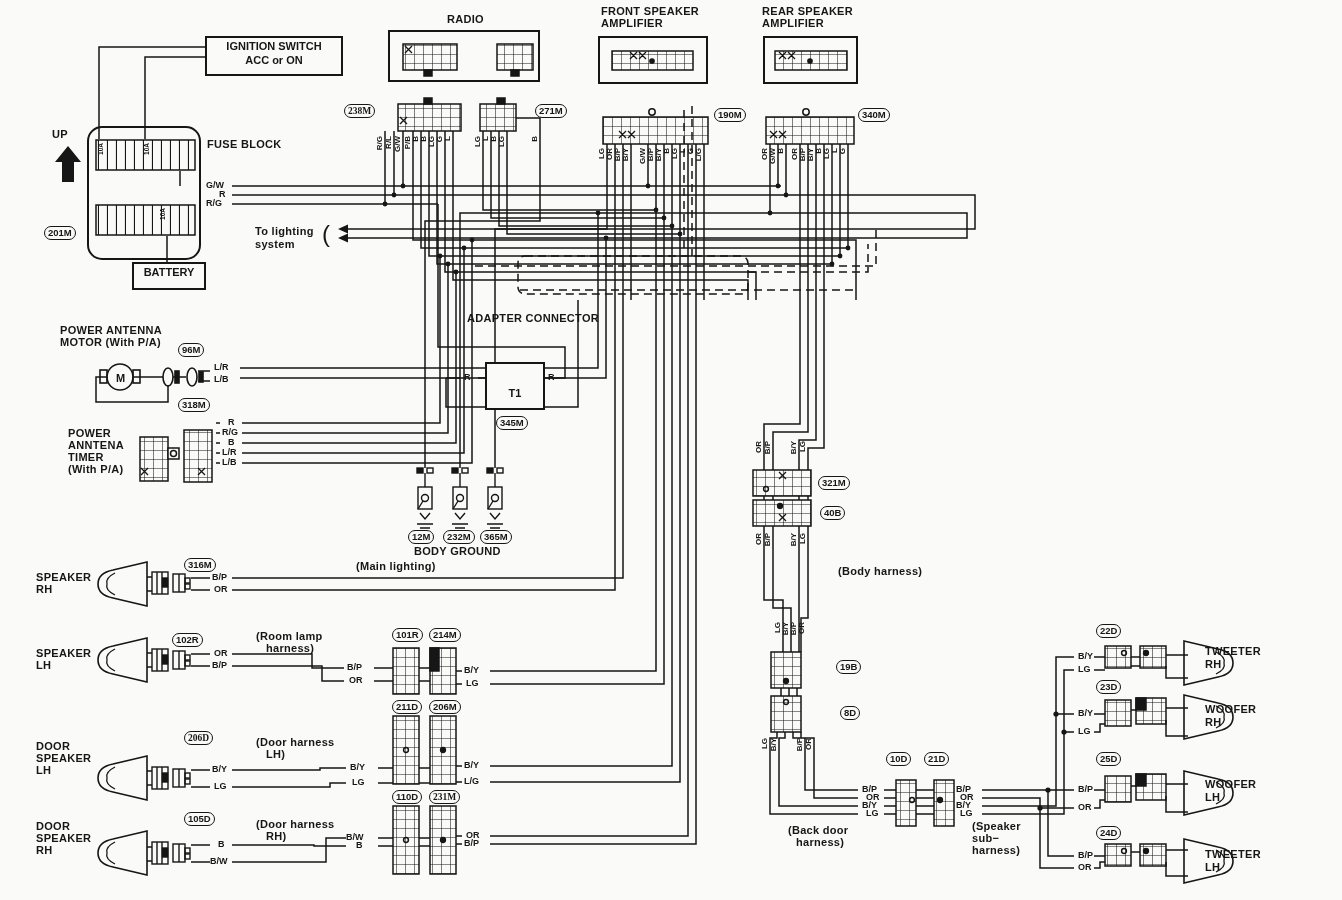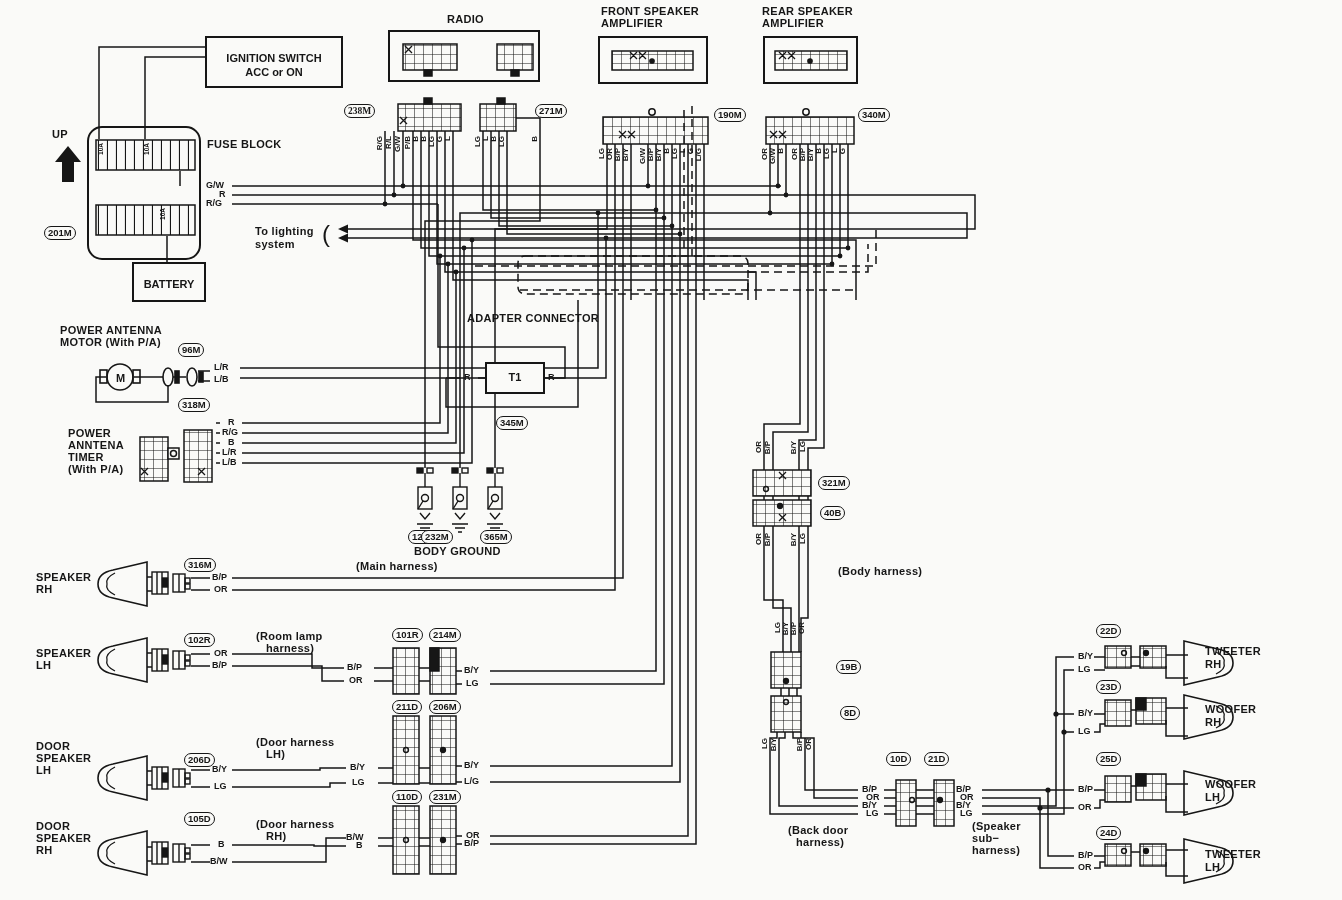--- a/index.html
+++ b/index.html
@@ -7,21 +7,21 @@
          font-family:"Liberation Sans",sans-serif;color:#161616;}
   .stage svg{position:absolute;left:0;top:0;}
   .lbl{position:absolute;font-weight:700;font-size:11px;line-height:1.15;white-space:nowrap;letter-spacing:.3px;}
   .w{position:absolute;font-weight:700;font-size:9px;line-height:1;white-space:nowrap;letter-spacing:0;}
   .vw{position:absolute;font-weight:700;font-size:8px;line-height:1;white-space:nowrap;
       writing-mode:vertical-rl;transform:rotate(180deg);}
   .tiny{font-size:6.5px;}
   .oval{position:absolute;border:1.6px solid #161616;border-radius:9px;padding:0 3px;
         font-weight:700;font-size:9.5px;line-height:12px;background:#fafaf8;z-index:4;}
   .bx{position:absolute;border:2px solid #161616;background:#fafaf8;font-weight:700;font-size:11px;
-      text-align:center;line-height:1.25;z-index:3;padding-top:14px;}
+      text-align:center;line-height:1.25;z-index:3;padding-top:2px;}
   .brk{position:absolute;font-weight:400;font-size:24px;line-height:1;}
   .z{z-index:3;}
 </style>
 </head>
 <body>
 
 <div class="stage">
 
 <svg width="1342" height="900" viewBox="0 0 1342 900">
   <defs>
@@ -246,21 +246,21 @@
     <polygon points="338,238 348,233.5 348,242.5"></polygon>
     <polygon points="68,146 81,162 74,162 74,182 62,182 62,162 55,162"></polygon>
   </g>
 </svg>
 
 <div class="bx" style="left:205px;top:36px;width:134px;height:34px;">
   <div>IGNITION SWITCH</div>
   <div>ACC or ON</div>
 </div>
 <div class="bx" style="left:132px;top:262px;width:70px;height:22px;">BATTERY</div>
-<div class="bx" style="left:485px;top:362px;width:56px;height:28px;line-height:26px;padding-top:0;">T1</div>
+<div class="bx" style="left:485px;top:362px;width:56px;height:28px;line-height:26px;padding-top:16px;">T1</div>
 
 <span class="lbl" style="left:447px;top:13px;">RADIO</span>
 <span class="lbl" style="left:601px;top:5px;">FRONT SPEAKER</span>
 <span class="lbl" style="left:601px;top:17px;">AMPLIFIER</span>
 <span class="lbl" style="left:762px;top:5px;">REAR SPEAKER</span>
 <span class="lbl" style="left:762px;top:17px;">AMPLIFIER</span>
 <span class="lbl" style="left:52px;top:128px;">UP</span>
 <span class="lbl" style="left:207px;top:138px;">FUSE BLOCK</span>
 <span class="lbl" style="left:255px;top:225px;">To lighting</span>
 <span class="lbl" style="left:255px;top:238px;">system</span>
@@ -268,21 +268,21 @@
 <span class="lbl" style="left:447px;top:312px;margin-left:20px;">ADAPTER CONNECTOR</span>
 <span class="lbl" style="left:414px;top:545px;">BODY GROUND</span>
 <span class="lbl" style="left:60px;top:324px;">POWER ANTENNA</span>
 <span class="lbl" style="left:60px;top:336px;">MOTOR (With P/A)</span>
 <span class="lbl" style="left:68px;top:427px;">POWER</span>
 <span class="lbl" style="left:68px;top:439px;">ANNTENA</span>
 <span class="lbl" style="left:68px;top:451px;">TIMER</span>
 <span class="lbl" style="left:68px;top:463px;">(With P/A)</span>
 <span class="w z" style="left:116px;top:373px;font-size:11px;">M</span>
 
-<span class="lbl" style="left:356px;top:560px;">(Main harness)</span>
+<span class="lbl" style="left:356px;top:560px;">(Main lighting)</span>
 <span class="lbl" style="left:838px;top:565px;">(Body harness)</span>
 <span class="lbl" style="left:256px;top:630px;">(Room lamp</span>
 <span class="lbl" style="left:266px;top:642px;">harness)</span>
 <span class="lbl" style="left:256px;top:736px;">(Door harness</span>
 <span class="lbl" style="left:266px;top:748px;">LH)</span>
 <span class="lbl" style="left:256px;top:818px;">(Door harness</span>
 <span class="lbl" style="left:266px;top:830px;">RH)</span>
 <span class="lbl" style="left:788px;top:824px;">(Back door</span>
 <span class="lbl" style="left:796px;top:836px;">harness)</span>
 <span class="lbl" style="left:972px;top:820px;">(Speaker</span>
@@ -310,32 +310,32 @@
 
 <span class="oval" style="left:44px;top:226px;">201M</span>
 <span class="oval" style="left:344px;top:104px;font-family:Liberation Serif, serif;">238M</span>
 <span class="oval" style="left:535px;top:104px;">271M</span>
 <span class="oval" style="left:714px;top:108px;">190M</span>
 <span class="oval" style="left:858px;top:108px;">340M</span>
 <span class="oval" style="left:178px;top:343px;">96M</span>
 <span class="oval" style="left:178px;top:398px;">318M</span>
 <span class="oval" style="left:496px;top:416px;">345M</span>
 <span class="oval" style="left:408px;top:530px;">12M</span>
-<span class="oval" style="left:421px;top:530px;">232M</span>
+<span class="oval" style="left:443px;top:530px;">232M</span>
 <span class="oval" style="left:480px;top:530px;">365M</span>
 <span class="oval" style="left:184px;top:558px;">316M</span>
-<span class="oval" style="left:184px;top:633px;">102R</span>
-<span class="oval" style="left:184px;top:753px;">206D</span>
+<span class="oval" style="left:172px;top:633px;">102R</span>
+<span class="oval" style="left:184px;top:731px;font-family:Liberation Serif, serif;">206D</span>
 <span class="oval" style="left:184px;top:812px;">105D</span>
 <span class="oval" style="left:392px;top:628px;">101R</span>
 <span class="oval" style="left:429px;top:628px;">214M</span>
 <span class="oval" style="left:392px;top:700px;">211D</span>
 <span class="oval" style="left:429px;top:700px;">206M</span>
 <span class="oval" style="left:392px;top:790px;">110D</span>
-<span class="oval" style="left:429px;top:790px;">231M</span>
+<span class="oval" style="left:429px;top:790px;font-family:Liberation Serif, serif;">231M</span>
 <span class="oval" style="left:818px;top:476px;">321M</span>
 <span class="oval" style="left:820px;top:506px;">40B</span>
 <span class="oval" style="left:836px;top:660px;">19B</span>
 <span class="oval" style="left:840px;top:706px;">8D</span>
 <span class="oval" style="left:886px;top:752px;">10D</span>
 <span class="oval" style="left:924px;top:752px;">21D</span>
 <span class="oval" style="left:1096px;top:624px;">22D</span>
 <span class="oval" style="left:1096px;top:680px;">23D</span>
 <span class="oval" style="left:1096px;top:752px;">25D</span>
 <span class="oval" style="left:1096px;top:826px;">24D</span>

